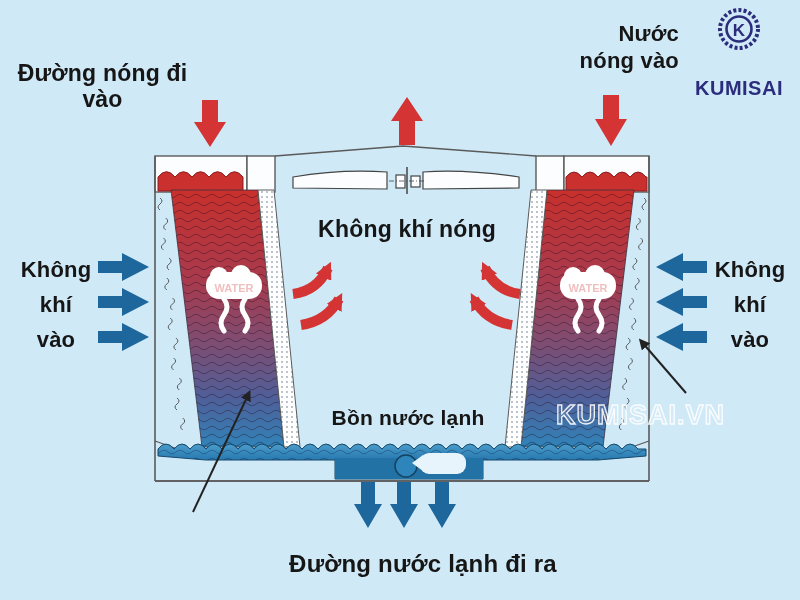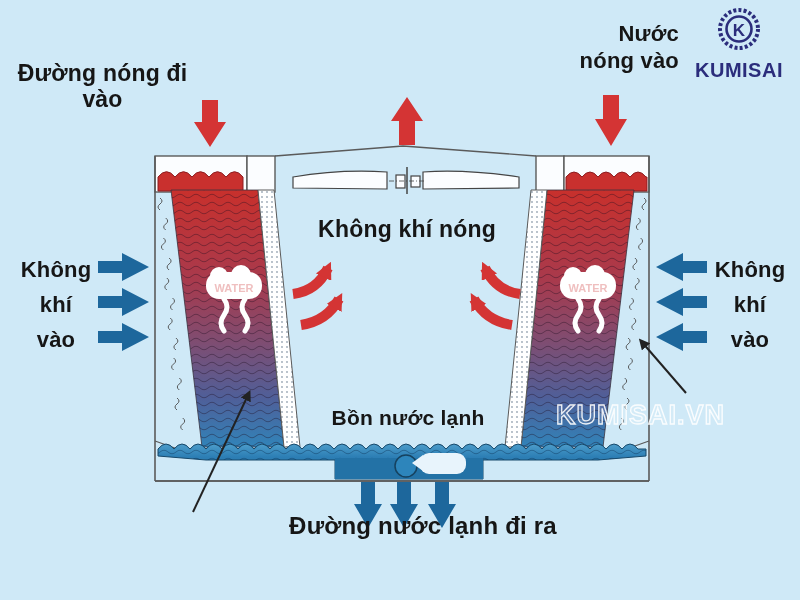--- a/index.html
+++ b/index.html
@@ -13,24 +13,24 @@
     position:absolute;font-weight:bold;color:#161616;text-align:center;
     line-height:1.15;letter-spacing:0.2px;
   }
   .lbl-hot-left{left:0px;top:60px;width:205px;font-size:23px;}
   .lbl-air-out{left:284px;top:60px;width:245px;font-size:23px;}
   .lbl-hot-right{left:545px;top:20px;width:134px;font-size:22px;line-height:27px;text-align:right;}
   .lbl-air-in-left{left:8px;top:252px;width:96px;font-size:22px;line-height:35px;}
   .lbl-air-in-right{left:702px;top:252px;width:96px;font-size:22px;line-height:35px;}
   .lbl-air-center{left:299px;top:216px;width:216px;font-size:23px;}
   .lbl-basin{left:328px;top:406px;width:160px;font-size:21px;}
-  .lbl-out{left:280px;top:512px;width:286px;font-size:24px;}
+  .lbl-out{left:280px;top:550px;width:286px;font-size:24px;}
   .lbl span{display:block;}
   .logo{position:absolute;left:692px;top:6px;width:94px;text-align:center;color:#2b2d7c;}
-  .logo-name{font-size:20px;font-weight:bold;letter-spacing:0.5px;margin-top:1px;}
+  .logo-name{font-size:20px;font-weight:bold;letter-spacing:0.5px;margin-top:19px;}
 </style>
 </head>
 <body>
 
 <div class="stage">
 
 <svg class="canvas" width="800" height="600" viewBox="0 0 800 600">
   <defs>
     <linearGradient id="colGrad" x1="0" y1="190" x2="0" y2="450" gradientUnits="userSpaceOnUse">
       <stop offset="0" stop-color="#c8302c"></stop>

